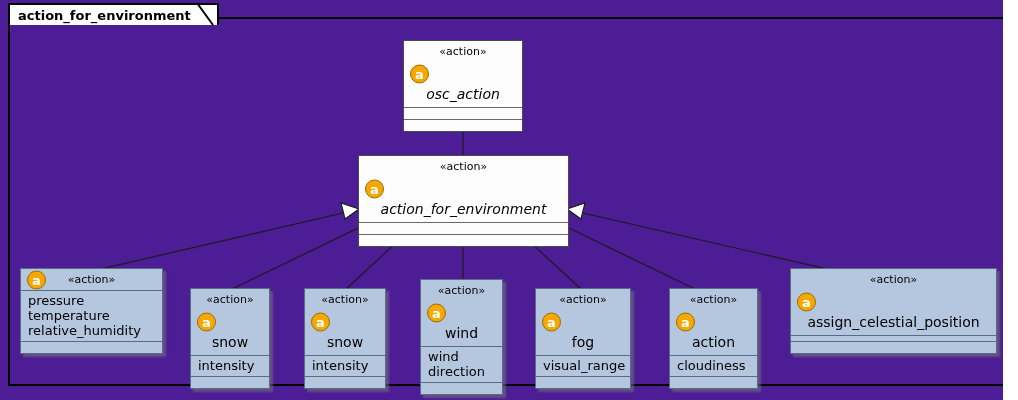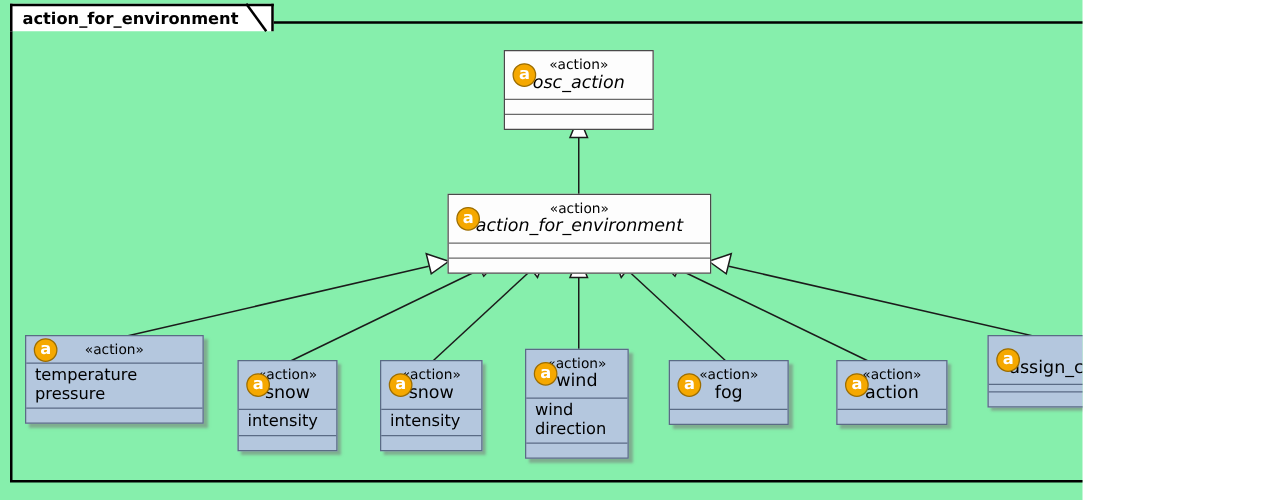--- a/index.html
+++ b/index.html
@@ -5,23 +5,23 @@
   html, body {
     margin: 0;
     padding: 0;
     background: #ffffff;
   }
   body {
     font-family: "DejaVu Sans", sans-serif;
   }
   #canvas {
     position: relative;
-    width: 866px;
+    width: 1003px;
     height: 400px;
-    background: #86efac;
+    background: #4c1d95;
     overflow: hidden;
   }
 
   
   #package-frame {
     position: absolute;
     left: 8px;
     top: 17px;
     width: 1000px;
     height: 369px;
@@ -83,20 +83,21 @@
   .stereo {
     font-size: 11px;
     line-height: 13px;
     display: block;
   }
   .clsname {
     font-size: 14px;
     line-height: 17px;
     display: block;
     white-space: nowrap;
+    margin-top: 28px;
   }
   .abstractbox .clsname {
     font-style: italic;
   }
 
   .aicon {
     position: absolute;
     left: 6px;
     top: 50%;
     transform: translateY(-50%);
@@ -229,22 +230,23 @@
     <div class="compartment empty"></div>
     <div class="compartment empty"></div>
   </div>
 
   <div class="clsbox leafbox" style="left:20px; top:268px; width:143px;">
     <div class="hdr">
       <span class="aicon">a</span>
       <span class="stereo">«action»</span>
     </div>
     <div class="compartment">
+      <span class="attr">pressure</span>
       <span class="attr">temperature</span>
-      <span class="attr">pressure</span>
+      <span class="attr">relative_humidity</span>
     </div>
     <div class="compartment empty"></div>
   </div>
 
   <div class="clsbox leafbox" style="left:190px; top:288px; width:80px;">
     <div class="hdr">
       <span class="aicon">a</span>
       <span class="stereo">«action»</span>
       <span class="clsname">snow</span>
     </div>
@@ -278,29 +280,35 @@
     </div>
     <div class="compartment empty"></div>
   </div>
 
   <div class="clsbox leafbox" style="left:535px; top:288px; width:96px;">
     <div class="hdr">
       <span class="aicon">a</span>
       <span class="stereo">«action»</span>
       <span class="clsname">fog</span>
     </div>
+    <div class="compartment">
+      <span class="attr">visual_range</span>
+    </div>
     <div class="compartment empty"></div>
   </div>
 
   <div class="clsbox leafbox" style="left:669px; top:288px; width:89px;">
     <div class="hdr">
       <span class="aicon">a</span>
       <span class="stereo">«action»</span>
       <span class="clsname">action</span>
     </div>
+    <div class="compartment">
+      <span class="attr">cloudiness</span>
+    </div>
     <div class="compartment empty"></div>
   </div>
 
   <div class="clsbox leafbox" style="left:790px; top:268px; width:207px;">
     <div class="hdr">
       <span class="aicon">a</span>
       <span class="stereo">«action»</span>
       <span class="clsname">assign_celestial_position</span>
     </div>
     <div class="compartment">

